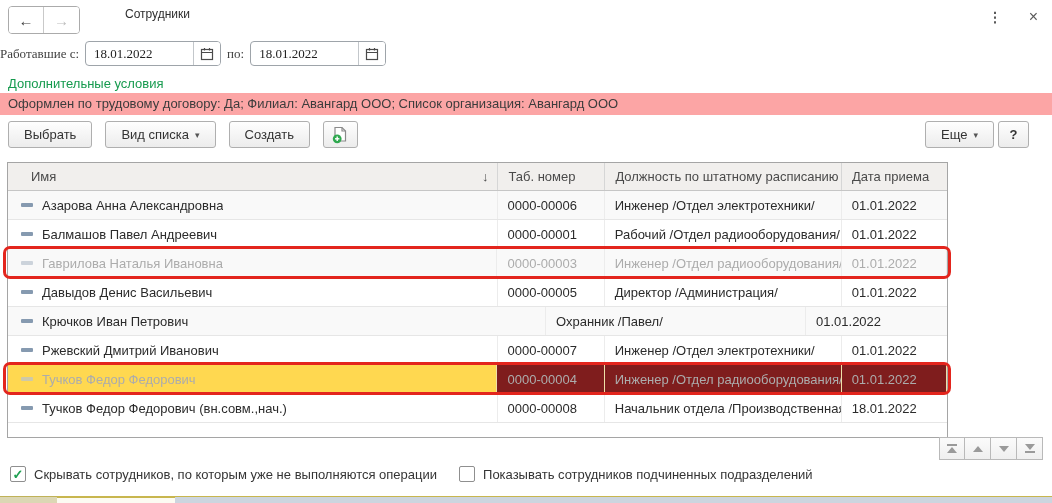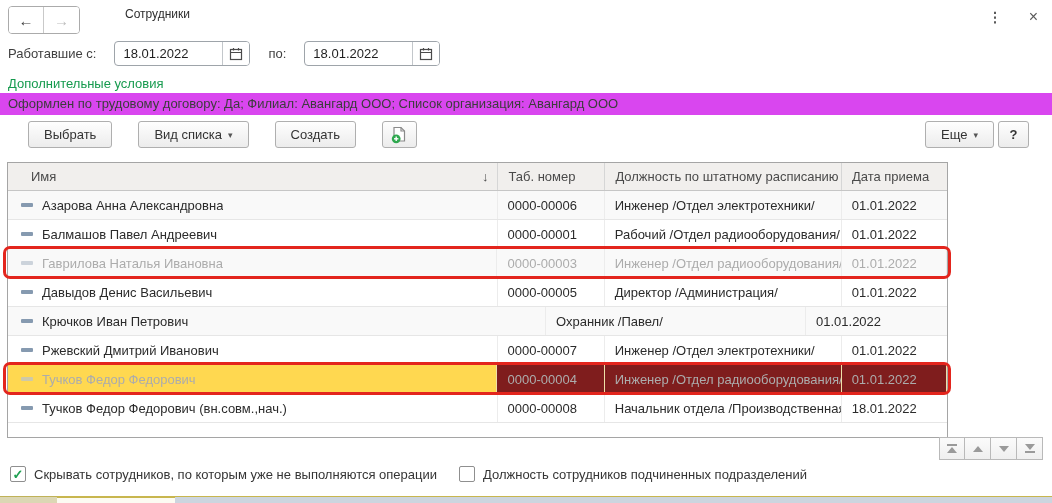--- a/index.html
+++ b/index.html
@@ -11,32 +11,32 @@
   
   .titlebar { position:absolute; top:5px; left:8px; right:14px; height:30px; }
   .histgroup { position:absolute; left:0; top:1px; display:flex; border:1px solid #ABABAB; border-radius:4px; overflow:hidden; background:#fff; }
   .histbtn { width:35px; height:26px; display:flex; align-items:center; justify-content:center; font-size:15px; font-weight:bold; background:#fff; cursor:pointer; }
   .histbtn.back { color:#3c3c3c; border-right:1px solid #C9C9C9; }
   .histbtn.fwd { color:#BDBDBD; }
   .page-title { position:absolute; left:117px; top:2px; font-size:12px; color:#2e2e2e; }
   .kebab { position:absolute; right:36px; top:4px; font-size:14px; font-weight:bold; color:#5a5a5a; cursor:pointer; letter-spacing:0; }
   .closex { position:absolute; right:0; top:3px; font-size:16px; color:#5a5a5a; cursor:pointer; }
   
-  .filterrow { position:absolute; top:41px; left:8px; display:flex; align-items:center; gap:18px; }
+  .filterrow { position:absolute; top:41px; left:0; display:flex; align-items:center; gap:6px;font-family:Liberation Serif, serif; }
   .flabel { color:#3f3f3f; }
   .dateinput { display:flex; align-items:center; border:1px solid #9EA4AA; border-radius:4px; height:25px; width:136px; background:#fff; overflow:hidden; }
   .dateval { flex:1; padding-left:8px; color:#1f1f1f; }
   .calbtn { width:27px; height:100%; border-left:1px solid #C3C7CB; display:flex; align-items:center; justify-content:center; cursor:pointer; background:#fff; }
   
   .condlink { position:absolute; top:76px; left:8px; color:#169a4e; cursor:pointer; }
   
-  .infobar { position:absolute; top:93px; left:0; width:1052px; height:22px; background:#d946ef; color:#3c3c3c; line-height:22px; padding-left:8px; }
+  .infobar { position:absolute; top:93px; left:0; width:1052px; height:22px; background:#fca5a5; color:#3c3c3c; line-height:22px; padding-left:8px; }
   
   .toolbar { position:absolute; top:121px; left:8px; right:16px; height:30px; }
-  .tbleft { position:absolute; left:0; top:0; display:flex; gap:26px;margin-left:20px; }
+  .tbleft { position:absolute; left:0; top:0; display:flex; gap:13px; }
   .tbright { position:absolute; right:7px; top:0; display:flex; gap:4px;justify-content:flex-end; }
   .btn {
     height:27px; padding:0 15px; border:1px solid #AFAFAF; border-radius:3px;
     background:linear-gradient(#FEFEFE,#ECECEC); color:#333; font-size:13px;
     display:flex; align-items:center; justify-content:center; gap:6px; cursor:pointer;
   }
   .btn .arr { font-size:9px; color:#555; }
   .iconbtn { width:35px; padding:0; }
   .helpbtn { width:31px; padding:0; font-weight:bold; }
   
@@ -270,21 +270,21 @@
   <label class="chk">
     <span class="box on" id="chk1">
         <span class="tick">✓</span>
       </span>
     <span>Скрывать сотрудников, по которым уже не выполняются операции</span>
   </label>
   <label class="chk">
     <span class="box" id="chk2">
         <span class="tick">✓</span>
       </span>
-    <span>Должность сотрудников подчиненных подразделений</span>
+    <span>Показывать сотрудников подчиненных подразделений</span>
   </label>
 </div>
 
 <div class="bottomstrip">
   <div class="seg seg1"></div>
   <div class="seg seg2"></div>
   <div class="seg seg3"></div>
 </div>
 
 </body></html>

